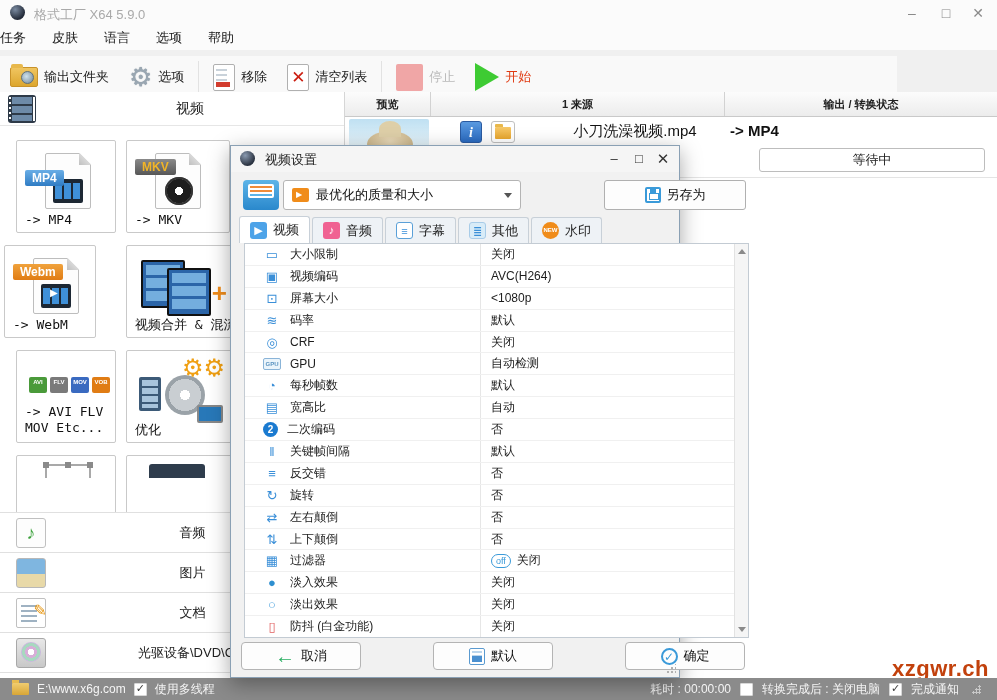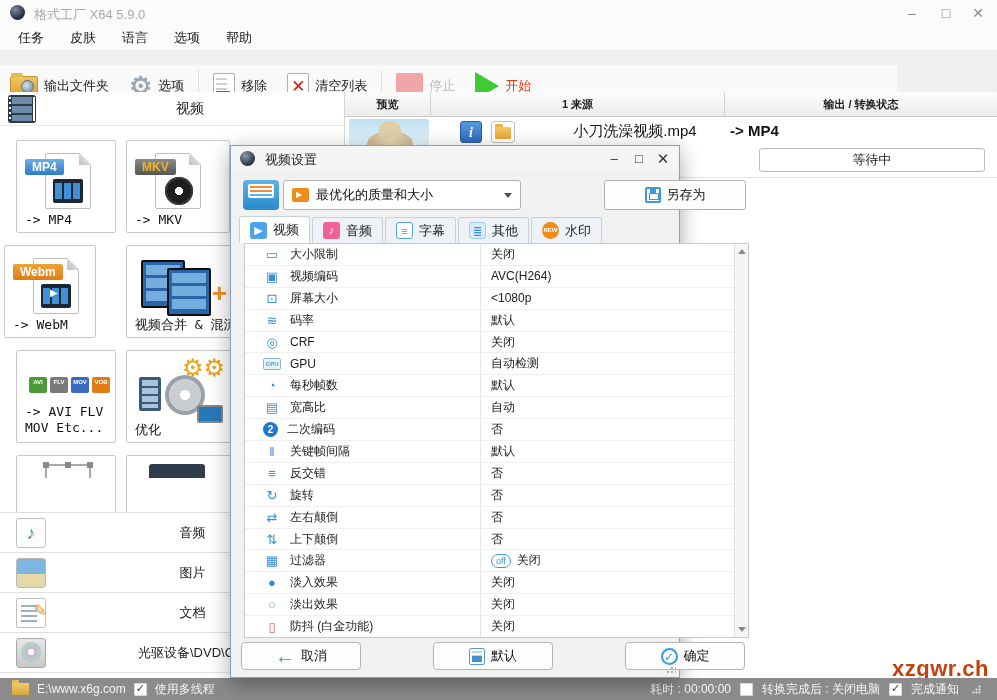--- a/index.html
+++ b/index.html
@@ -12,25 +12,25 @@
   .titlebar { position:absolute; left:0; top:0; width:997px; height:26px; background:#fbfbfb; }
   .app-ico { position:absolute; left:10px; top:5px; width:15px; height:15px; border-radius:50%;
     background:radial-gradient(circle at 35% 30%, #7a8aa0, #222a38 70%); }
   .app-title { position:absolute; left:34px; top:6px; font-size:13px; color:#a9a9a9; }
   .winctl { position:absolute; top:0; height:26px; width:34px; text-align:center; line-height:26px;
     color:#8a8a8a; font-size:14px; cursor:default; }
   .winctl.min { right:68px; } .winctl.max { right:34px; } .winctl.cls { right:2px; }
 
   
   .menubar { position:absolute; left:0; top:26px; width:997px; height:24px; background:#fbfbfb;
-    display:flex; align-items:center; padding-left:18px; gap:26px; }
+    display:flex; align-items:center; gap:26px; }
   .menu-item { font-size:13px; color:#1a1a1a; }
 
   
-  .toolbar { position:absolute; left:0; top:65px; width:897px; height:42px; background:#f9f9f9;
+  .toolbar { position:absolute; left:0; top:56px; width:897px; height:42px; background:#f9f9f9;
     display:flex; align-items:center; }
   .tbtn { display:flex; align-items:center; gap:6px; padding:0 10px; height:38px; font-size:13px; color:#1c1c1c; }
   .tdiv { width:1px; height:32px; background:#e2e2e2; margin:0 4px; }
   .folder-ico { position:relative; width:28px; height:20px; background:linear-gradient(#f0c560,#dca62e);
     border-radius:2px; border:1px solid #c8922a; }
   .folder-ico::before { content:""; position:absolute; left:0; top:-4px; width:12px; height:4px;
     background:#e8b84c; border-radius:2px 2px 0 0; }
   .folder-ico::after { content:""; position:absolute; right:3px; bottom:2px; width:11px; height:11px;
     border-radius:50%; background:radial-gradient(circle at 40% 40%, #cfe2ee, #6f8494); border:1px solid #5c707e; }
   .gear-ico { font-size:26px; line-height:26px; color:#9aa7b2;
@@ -64,21 +64,21 @@
   .cards { position:absolute; left:0; top:34px; width:345px; height:386px; }
   .card { position:absolute; background:#fff; border:1px solid #c9c9c9; border-radius:2px; }
   .card .cap { position:absolute; left:8px; bottom:4px; font-family:"DejaVu Sans Mono",monospace;
     font-size:13px; color:#111; line-height:1.25; white-space:pre-line; }
   .sheet { position:absolute; left:28px; top:12px; width:46px; height:56px; background:#fdfdfd;
     border:1px solid #bdbdbd; border-radius:2px; }
   .sheet::after { content:""; position:absolute; right:-1px; top:-1px; width:12px; height:12px;
     background:linear-gradient(225deg, #fff 45%, #d8d8d8 50%, #c0c0c0 100%); }
   .fmt-badge { position:absolute; left:8px; top:18px; padding:1px 7px; font-size:12px; font-weight:bold;
     border-radius:2px; z-index:2; }
-  .badge-mp4 { background:linear-gradient(#6aaee6,#2f7cc4); color:#fff; }
+  .badge-mp4 { background:linear-gradient(#6aaee6,#2f7cc4); color:#fff;margin-top:11px; }
   .badge-mkv { background:linear-gradient(#8a8a8a,#565656); color:#f0b428; }
   .badge-webm { background:linear-gradient(#f0a23c,#e07c14); color:#fff; }
   .strip { position:absolute; left:36px; top:38px; width:30px; height:24px; background:#1c2733;
     border-radius:2px; }
   .strip::before { content:""; position:absolute; left:2px; top:4px; right:2px; bottom:4px;
     background:repeating-linear-gradient(to right, #3f90d8 0 7px, #1c2733 7px 9px); }
   .strip.play::after { content:"▶"; position:absolute; left:9px; top:3px; color:#fff; font-size:10px; }
   .reel { position:absolute; left:38px; top:36px; width:28px; height:28px; border-radius:50%;
     background:radial-gradient(circle, #fff 0 4px, #1e1e1e 4px 12px, #555 12px); box-shadow:inset 0 0 0 2px #333; }
   .merge-ico { position:absolute; left:14px; top:14px; width:80px; height:60px; }

